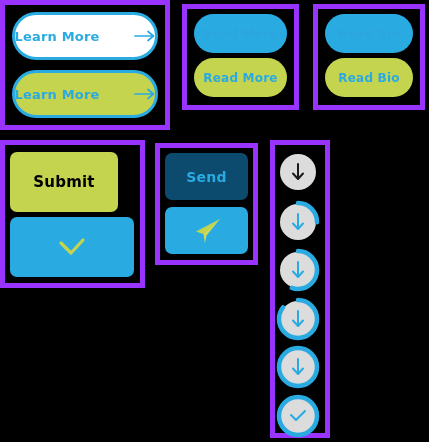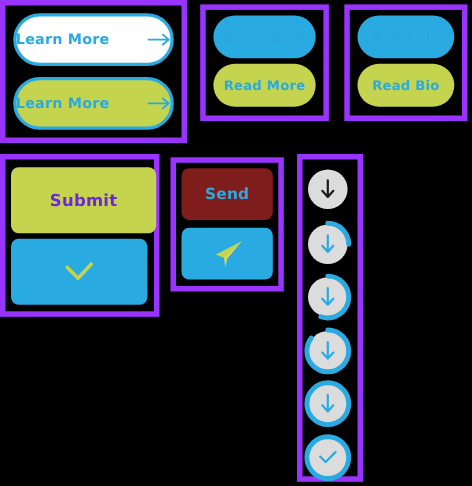--- a/index.html
+++ b/index.html
@@ -79,35 +79,35 @@
   <div class="btn pill" style="left:325px;top:14px;width:88px;height:39px;background:#29abe2;font-size:12px;color:#2ca6dd;">
     <span class="lbl">Read Bio</span>
   </div>
 
   <div class="btn pill" style="left:325px;top:58px;width:88px;height:39px;background:#c5d44f;font-size:12px;color:#29abe2;">
     <span class="lbl">Read Bio</span>
   </div>
 
   <div class="frame" style="left:0px;top:140px;width:145px;height:148px;"></div>
 
-  <div class="btn rect" style="left:10px;top:152px;width:132px;height:60px;background:#c5d44f;font-size:15px;color:#6d28d9;">
+  <div class="btn rect" style="left:10px;top:152px;width:108px;height:60px;background:#c5d44f;font-size:15px;color:#000000;">
     <span class="lbl">Submit</span>
   </div>
 
   <div class="btn rect" style="left:10px;top:217px;width:124px;height:60px;background:#29abe2;">
     <span>
       <svg width="32" height="20" viewBox="0 0 32 20">
         <path d="M5 6 L15 16 L27 3" fill="none" stroke="#c5d44f" stroke-width="3.2" stroke-linecap="round" stroke-linejoin="round"></path>
       </svg>
     </span>
   </div>
 
   <div class="frame" style="left:155px;top:143px;width:103px;height:122px;"></div>
 
-  <div class="btn rect" style="left:165px;top:153px;width:83px;height:47px;background:#7f1d1d;font-size:14px;color:#29abe2;">
+  <div class="btn rect" style="left:165px;top:153px;width:83px;height:47px;background:#0c4a6e;font-size:14px;color:#29abe2;">
     <span class="lbl">Send</span>
   </div>
 
   <div class="btn rect" style="left:165px;top:207px;width:83px;height:47px;background:#29abe2;">
     <span>
       <svg width="34" height="30" viewBox="0 0 34 30">
         <path d="M30 3 L6 15.5 L14.5 18.5 Z" fill="#c5d44f"></path>
         <path d="M30 3 L16.5 19.5 L14.8 27 L13.6 18.2 Z" fill="#cdd95f"></path>
       </svg>
     </span>

